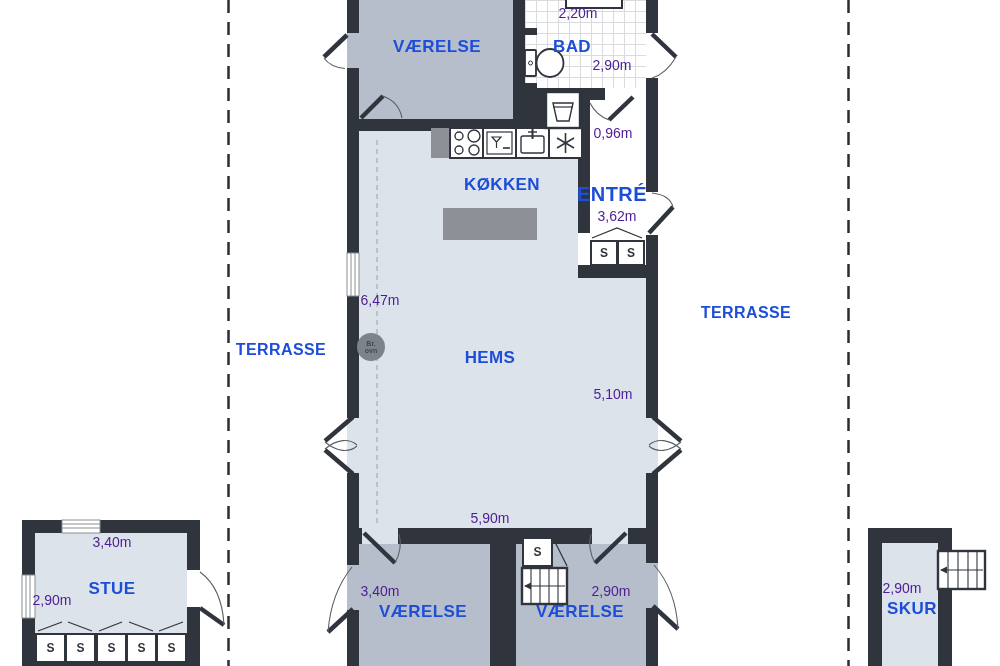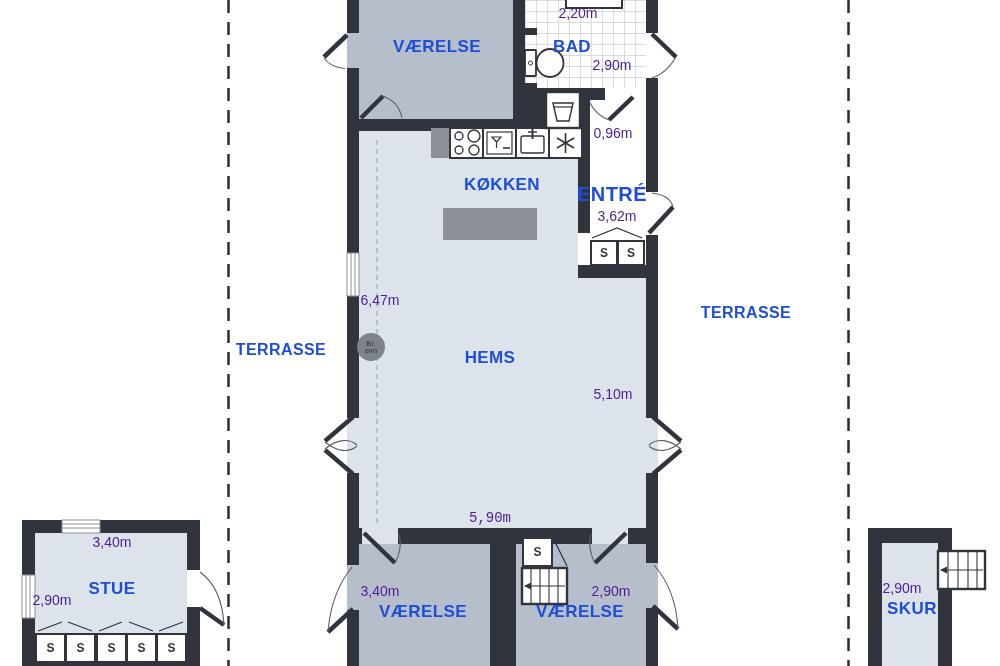--- a/index.html
+++ b/index.html
@@ -243,21 +243,21 @@
   <div class="lbl" style="left:572px;top:47px;">BAD</div>
   <div class="dim" style="left:578px;top:13px;">2,20m</div>
   <div class="dim" style="left:612px;top:65px;">2,90m</div>
   <div class="dim" style="left:613px;top:133px;">0,96m</div>
   <div class="lbl" style="left:502px;top:185px;">KØKKEN</div>
   <div class="lbl" style="left:612px;top:194px;font-size:20px;">ENTRÉ</div>
   <div class="dim" style="left:617px;top:216px;">3,62m</div>
   <div class="lbl" style="left:490px;top:358px;">HEMS</div>
   <div class="dim" style="left:380px;top:300px;">6,47m</div>
   <div class="dim" style="left:613px;top:394px;text-align:center;">5,10m</div>
-  <div class="dim" style="left:490px;top:518px;font-family:Liberation Mono, monospace;">5,90m</div>
+  <div class="dim" style="left:490px;top:518px;">5,90m</div>
   <div class="lbl" style="left:423px;top:612px;">VÆRELSE</div>
   <div class="dim" style="left:380px;top:591px;">3,40m</div>
   <div class="lbl" style="left:580px;top:612px;">VÆRELSE</div>
   <div class="dim" style="left:611px;top:591px;">2,90m</div>
   <div class="lbl" style="left:112px;top:589px;">STUE</div>
   <div class="dim" style="left:112px;top:542px;">3,40m</div>
   <div class="dim" style="left:52px;top:600px;">2,90m</div>
   <div class="lbl" style="left:912px;top:609px;">SKUR</div>
   <div class="dim" style="left:902px;top:588px;">2,90m</div>
   <div class="lbl" style="left:281px;top:350px;font-size:16px;">TERRASSE</div>

